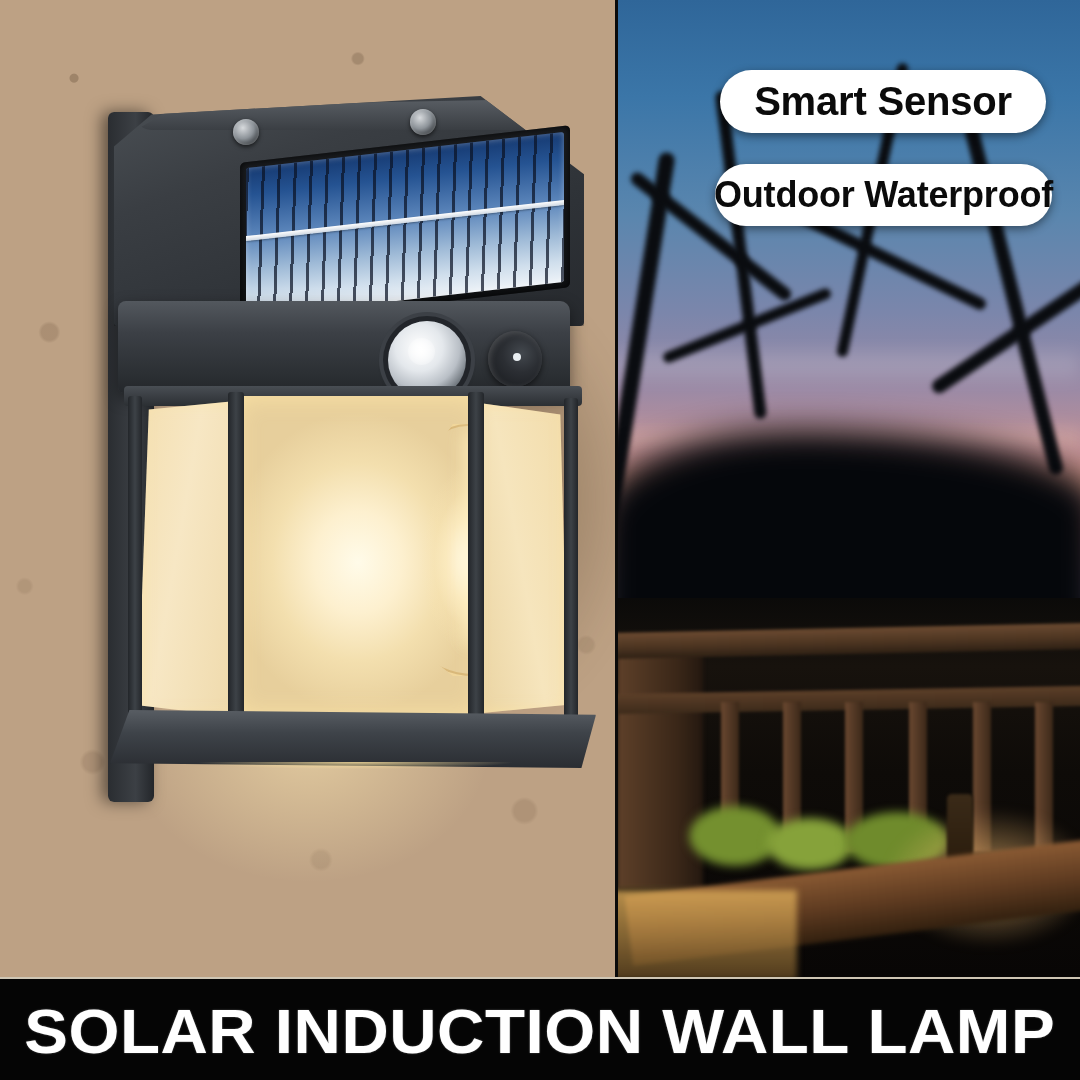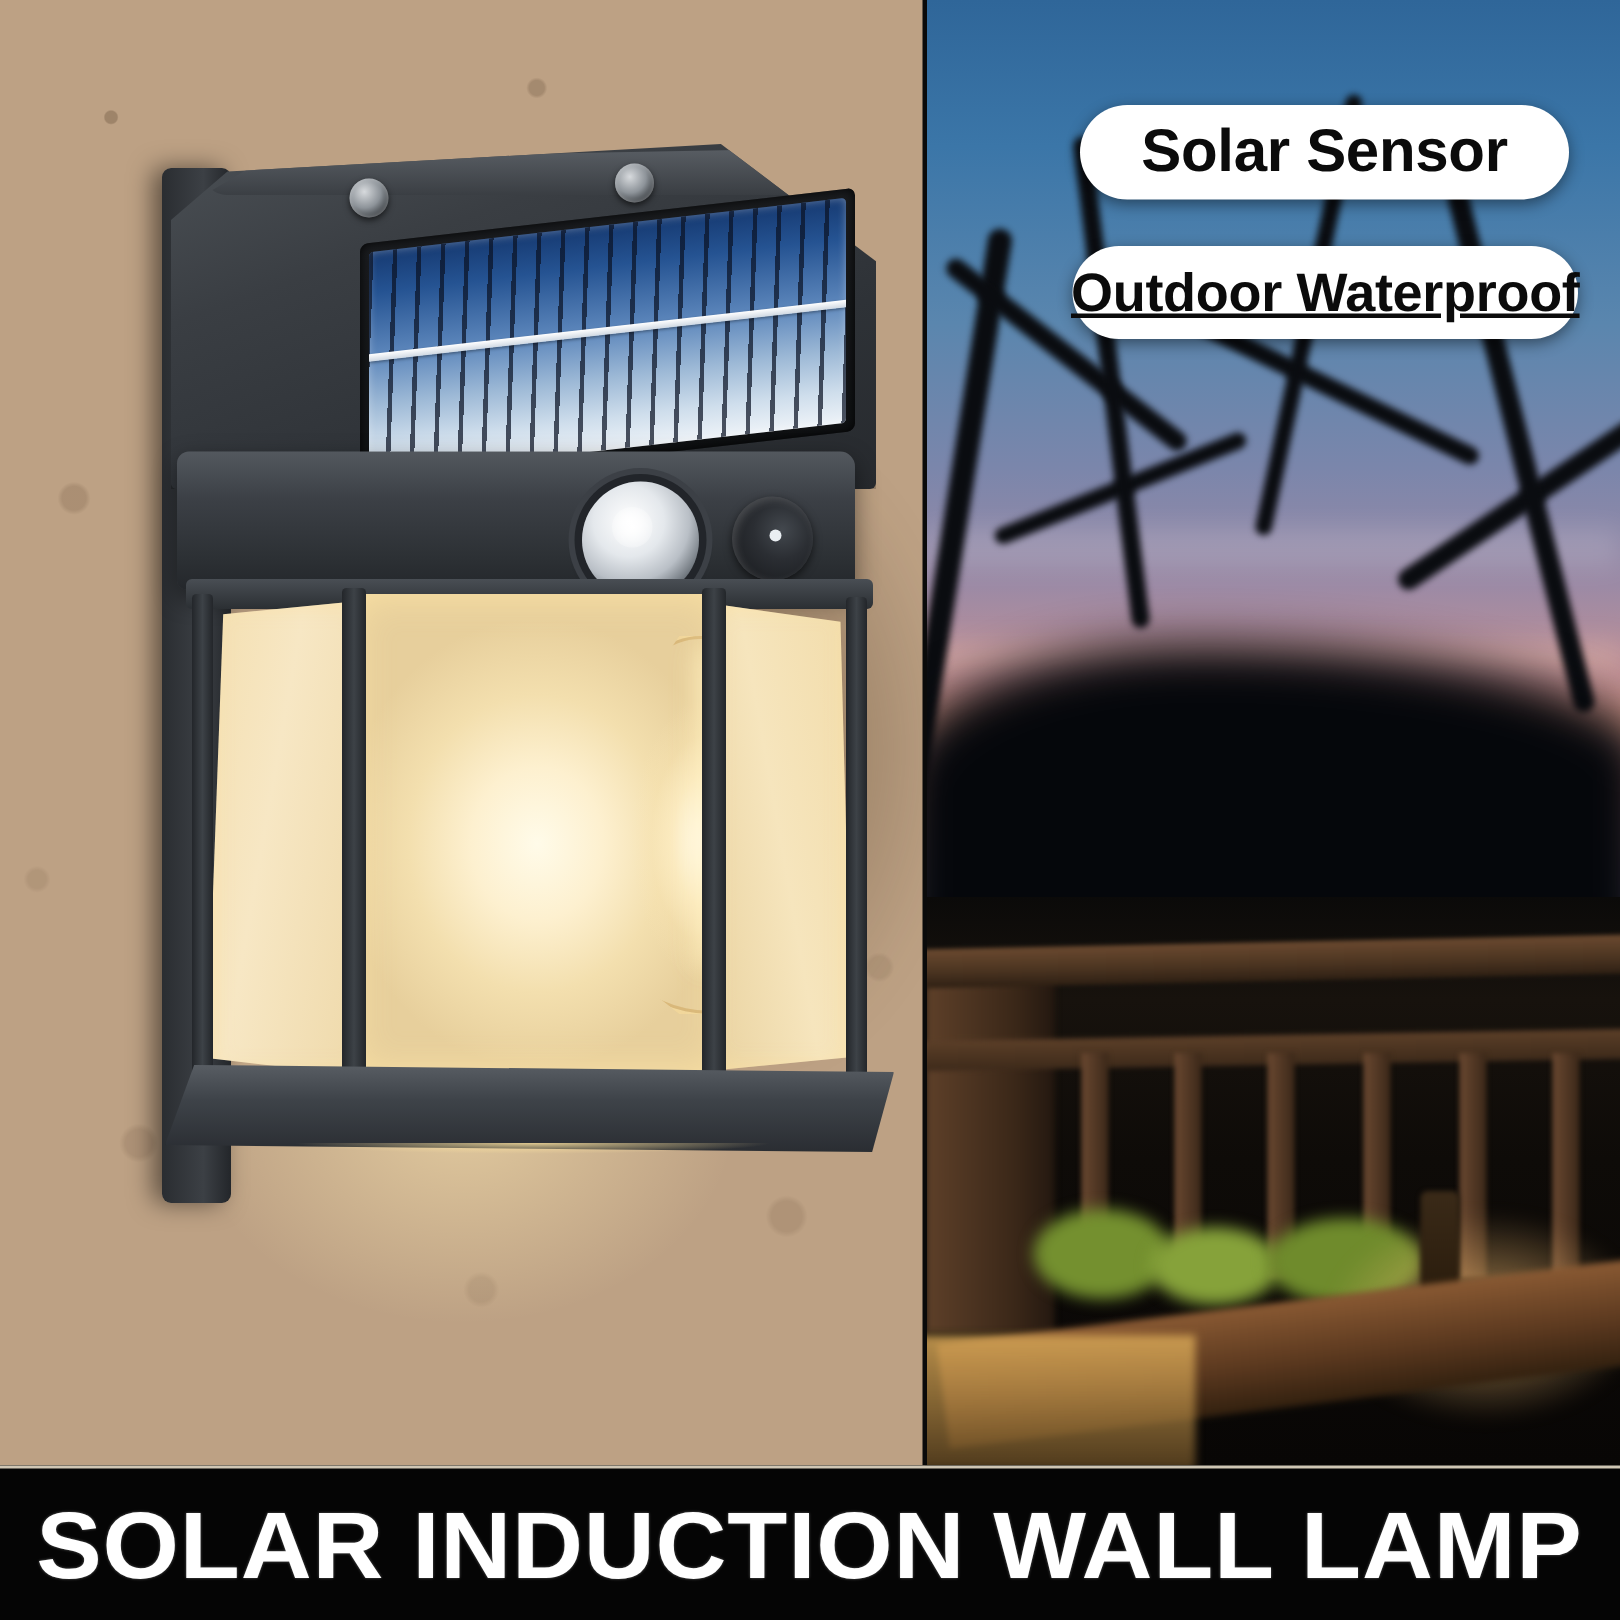--- a/index.html
+++ b/index.html
@@ -150,21 +150,21 @@
     background:linear-gradient(180deg,#3a2a18,#241708);}
   .cloth{position:absolute;left:-10px;top:292px;width:190px;height:90px;filter:blur(3px);
     background:linear-gradient(180deg,rgba(214,166,86,.85),rgba(150,110,52,.5));}
 
   
   #pill-stack{position:absolute;left:700px;top:70px;width:370px;}
   .pill{position:relative;background:#ffffff;border-radius:999px;box-shadow:0 3px 10px rgba(0,0,0,.45);
     display:flex;align-items:center;justify-content:center;color:#0b0b0b;
     font-weight:700;letter-spacing:-.2px;white-space:nowrap;}
   #pill-0{margin-left:20px;width:326px;height:63px;font-size:40px;}
-  #pill-1{margin-left:15px;margin-top:31px;width:337px;height:62px;font-size:36px;text-decoration:underline;}
+  #pill-1{margin-left:15px;margin-top:31px;width:337px;height:62px;font-size:36px;}
   #pill-2{margin-left:18px;margin-top:32px;width:328px;height:62px;font-size:40px;}
 
   
   #banner{position:absolute;left:0;top:977px;width:1080px;height:103px;background:#050505;
     display:flex;align-items:center;justify-content:center;border-top:2px solid #cfc6b4;}
   #banner-title{color:#ffffff;font-weight:700;font-size:63px;letter-spacing:.5px;
     transform:scaleX(1.04);transform-origin:center;white-space:nowrap;
     text-shadow:0 0 2px rgba(255,255,255,.35);}
   .divider{position:absolute;left:615px;top:0;width:3px;height:977px;background:#0a0a0a;}
 </style>
@@ -250,21 +250,21 @@
       <div class="bottle"></div>
       <div class="table"></div>
       <div class="cloth"></div>
     </div>
   </div>
 
   <div class="divider"></div>
 
   <div id="pill-stack">
     <div class="pill" id="pill-0">
-      <span>Solar Sensor</span>
+      <span>Smart Sensor</span>
     </div>
     <div class="pill" id="pill-1">
       <span>Outdoor Waterproof</span>
     </div>
   </div>
 
   <div id="banner">
     <div id="banner-title">SOLAR INDUCTION WALL LAMP</div>
   </div>
 

